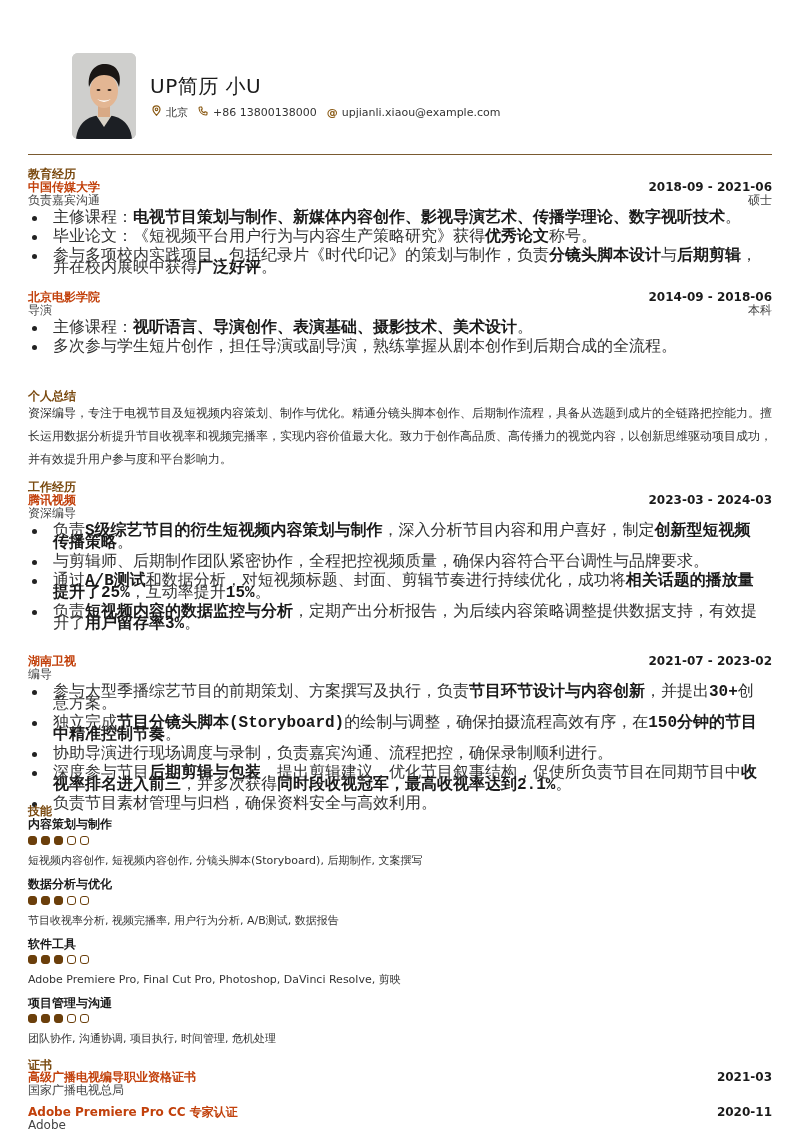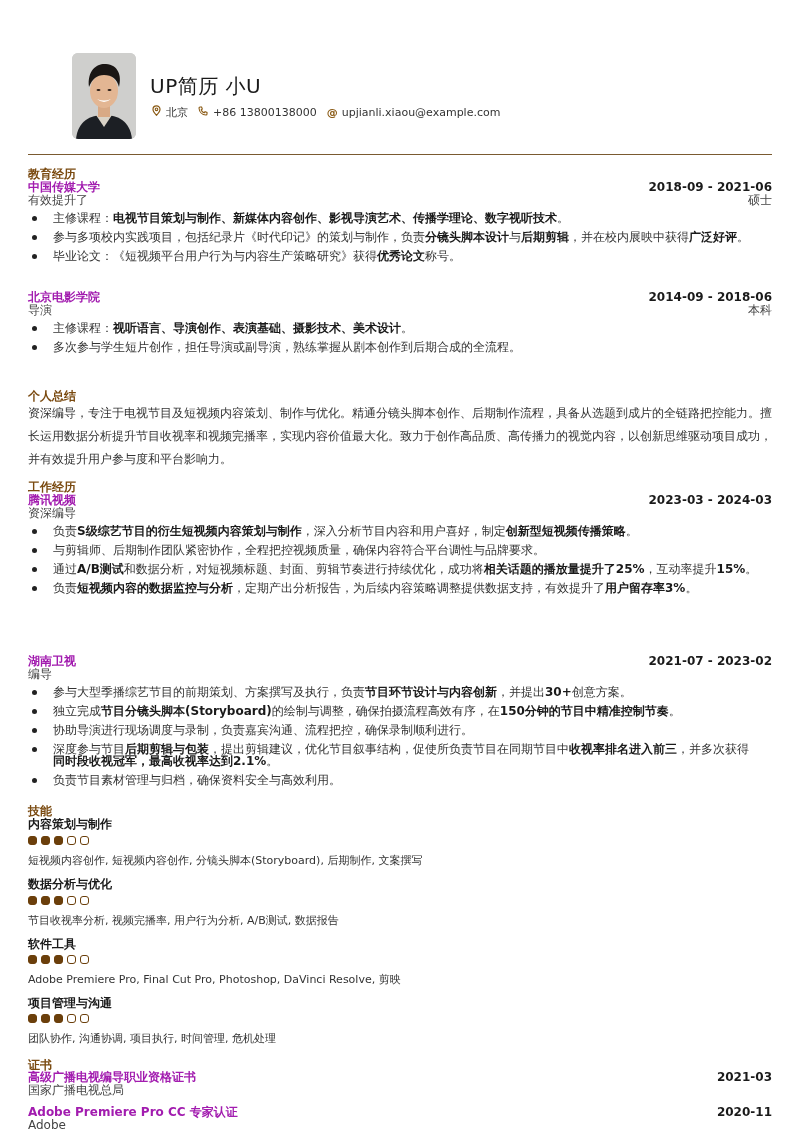--- a/index.html
+++ b/index.html
@@ -11,27 +11,27 @@
   .header { position: absolute; left: 0; top: 53px; width: 744px; height: 100px; margin-left: 44px; }
   .photo { position: absolute; left: 0; top: 0; width: 64px; height: 86px; border-radius: 6px; overflow: hidden; background: #cfcfcf; }
   .photo svg { display: block; }
   .name { position: absolute; left: 78px; top: 20px; font-size: 20px; font-weight: normal; color: #1a1a1a; letter-spacing: 0.5px; }
   .contacts { position: absolute; left: 79px; top: 52px; font-size: 11px; color: #333; display: flex; align-items: center; white-space: nowrap; }
   .contact { display: flex; align-items: flex-start; margin-right: 10px; }
   .contact .ic { color: #8a5a14; font-size: 11px; margin-right: 5px; width: 10px; text-align: center; display: inline-block; }
   .divider { position: absolute; left: 0; top: 154px; width: 744px; height: 1px; background: #7a5a30; }
 
   .section-title { position: absolute; left: 0; font-size: 12px; font-weight: bold; color: #7a4a10; line-height: 13px; }
-  .entry-title { position: absolute; left: 0; font-size: 12px; font-weight: bold; color: #a21caf; line-height: 13px; }
+  .entry-title { position: absolute; left: 0; font-size: 12px; font-weight: bold; color: #c2410c; line-height: 13px; }
   .entry-sub { position: absolute; left: 0; font-size: 12px; color: #444; line-height: 13px; }
   .entry-date { position: absolute; right: 0; font-size: 12px; font-weight: bold; color: #1a1a1a; line-height: 13px; text-align: right; }
   .entry-degree { position: absolute; right: 0; font-size: 12px; color: #444; line-height: 13px; text-align: right; }
 
   ul.bullets { position: absolute; left: 0; width: 730px; list-style: none; }
-  ul.bullets li { position: relative; padding-left: 25px; font-size: 12px; color: #333; line-height: 12px; margin-bottom: 7px; }
+  ul.bullets li { position: relative; padding-left: 25px; font-size: 16px; color: #333; line-height: 12px; margin-bottom: 7px; font-family: Liberation Mono, monospace; }
   ul.bullets li::before { content: ""; position: absolute; left: 4px; top: 4px; width: 5px; height: 5px; border-radius: 50%; background: #222; }
   ul.bullets li b { color: #1a1a1a; }
 
   .summary { position: absolute; left: 0; width: 744px; font-size: 12px; color: #333; line-height: 23px; }
 
   .skill-name { position: absolute; left: 0; font-size: 12px; font-weight: bold; color: #1a1a1a; }
   .dots { position: absolute; left: 0; display: flex; }
   .dot { width: 9px; height: 9px; border-radius: 3px; margin-right: 4px; border: 1.6px solid #6b3f0b; }
   .dot.filled { background: #6b3f0b; }
   .skill-kw { position: absolute; left: 0; font-size: 11px; color: #333; }
@@ -78,27 +78,27 @@
         <span class="ic" style="font-weight:bold;">@</span>
         <span>upjianli.xiaou@example.com</span>
       </span>
     </div>
   </div>
   <div class="divider"></div>
 
   <div class="section-title" style="top:168px;">教育经历</div>
 
   <div class="entry-title" style="top:181px;">中国传媒大学</div>
-  <div class="entry-sub" style="top:194px;">有效提升了</div>
+  <div class="entry-sub" style="top:194px;">负责嘉宾沟通</div>
   <div class="entry-date" style="top:181px;">2018-09 - 2021-06</div>
   <div class="entry-degree" style="top:194px;">硕士</div>
   <ul class="bullets" style="top:212px;">
     <li><span>主修课程：</span><b>电视节目策划与制作、新媒体内容创作、影视导演艺术、传播学理论、数字视听技术</b><span>。</span></li>
+    <li><span>毕业论文：《短视频平台用户行为与内容生产策略研究》获得</span><b>优秀论文</b><span>称号。</span></li>
     <li><span>参与多项校内实践项目，包括纪录片《时代印记》的策划与制作，负责</span><b>分镜头脚本设计</b><span>与</span><b>后期剪辑</b><span>，并在校内展映中获得</span><b>广泛好评</b><span>。</span></li>
-    <li><span>毕业论文：《短视频平台用户行为与内容生产策略研究》获得</span><b>优秀论文</b><span>称号。</span></li>
   </ul>
 
   <div class="entry-title" style="top:291px;">北京电影学院</div>
   <div class="entry-sub" style="top:304px;">导演</div>
   <div class="entry-date" style="top:291px;">2014-09 - 2018-06</div>
   <div class="entry-degree" style="top:304px;">本科</div>
   <ul class="bullets" style="top:322px;">
     <li><span>主修课程：</span><b>视听语言、导演创作、表演基础、摄影技术、美术设计</b><span>。</span></li>
     <li><span>多次参与学生短片创作，担任导演或副导演，熟练掌握从剧本创作到后期合成的全流程。</span></li>
   </ul>

